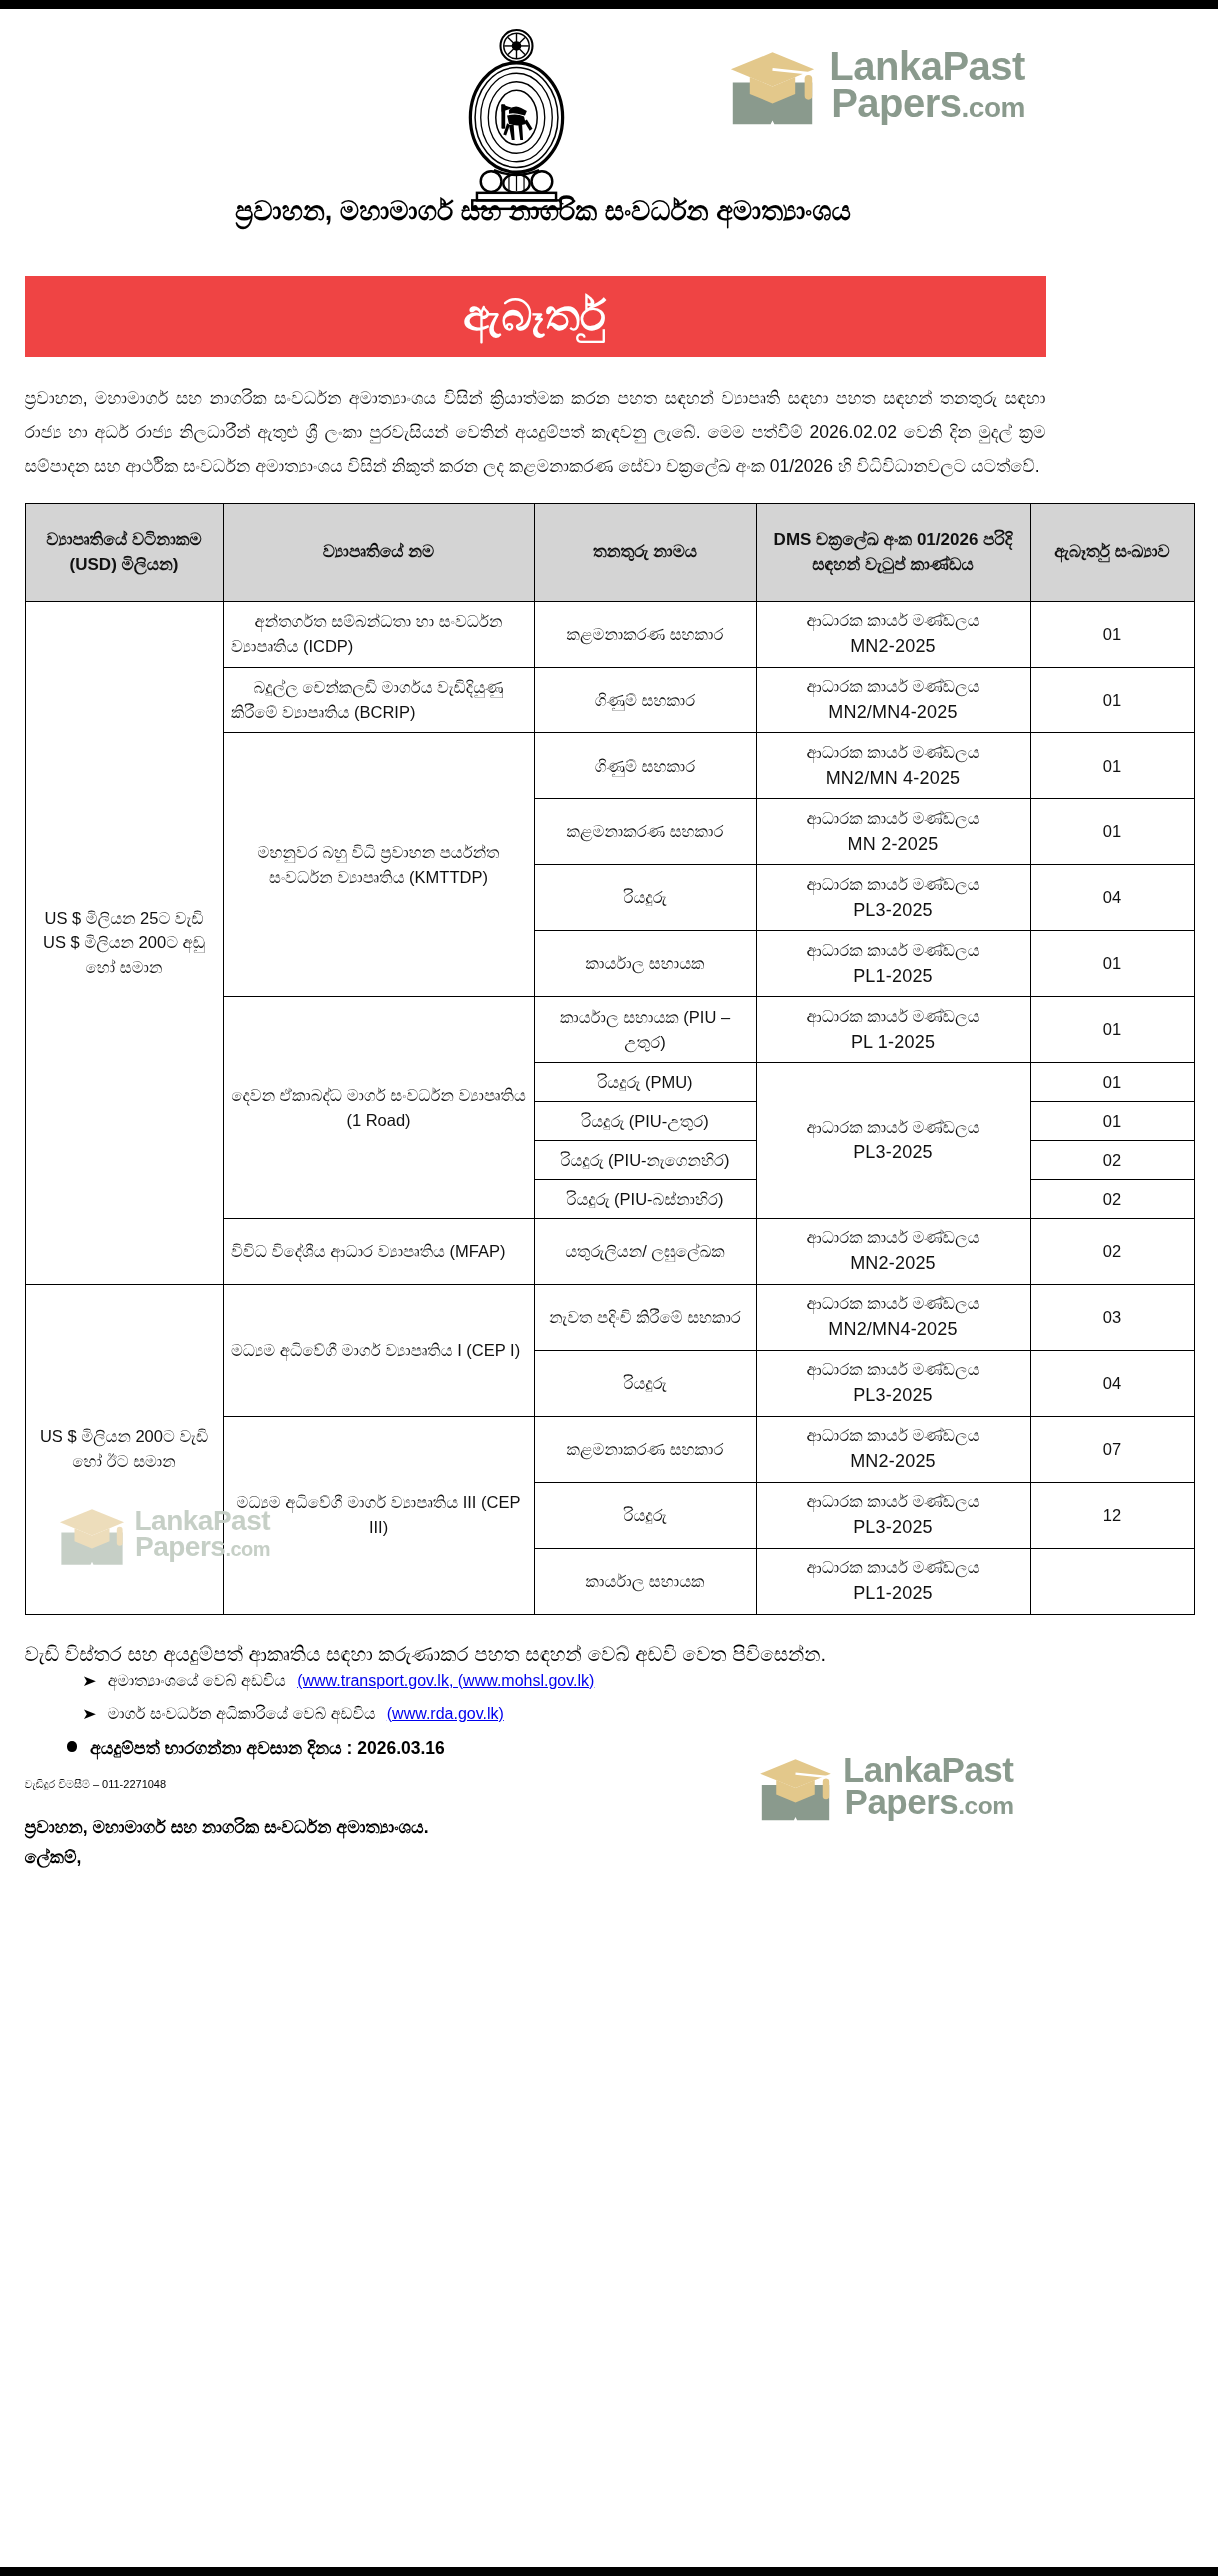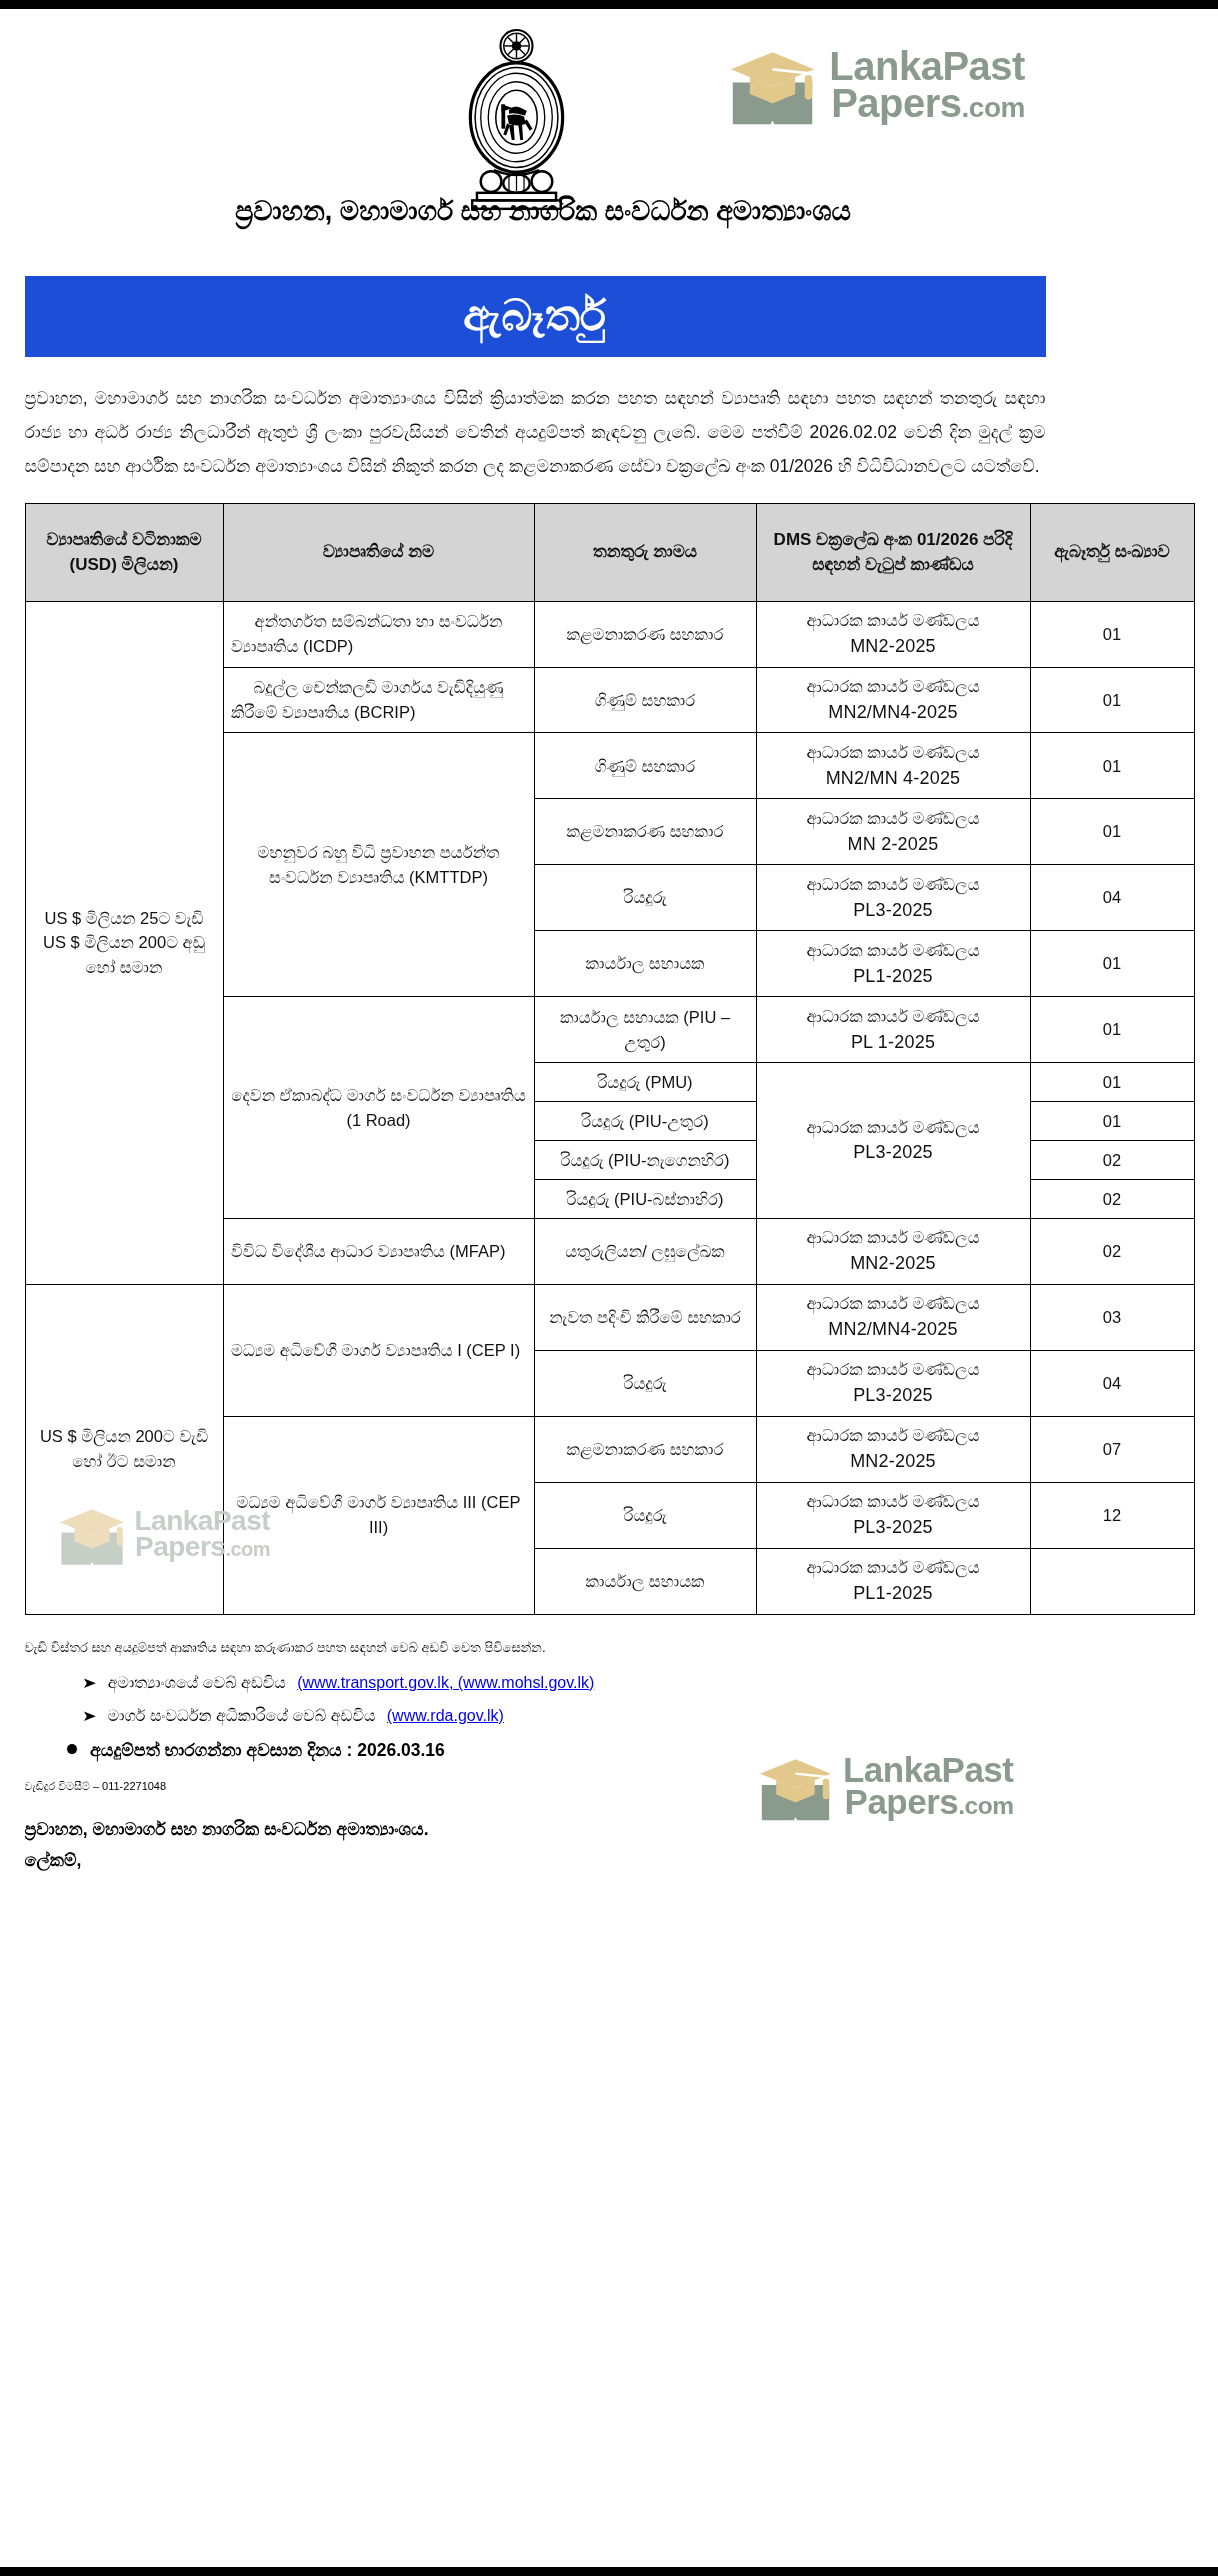--- a/index.html
+++ b/index.html
@@ -73,21 +73,21 @@
     font-family: "Liberation Sans", sans-serif;
     font-weight: 700;
     font-size: 27px;
     letter-spacing: 0px;
     color: #000;
   }
 
   
   .banner {
     margin: 11.3px 24.5px 0 24.5px;
-    background: #1d4ed8;
+    background: #ef4444;
     height: 81px;
     display: flex;
     align-items: center;
     justify-content: center;
   }
   .banner-title {
     color: #fff;
     font-family: "Liberation Sans", sans-serif;
     font-weight: 700;
     font-size: 43px;
@@ -153,23 +153,22 @@
   td.code-cell { font-size: 16.5px; line-height: 1.7; }
   .code-line2 { display:block; font-size: 18px; letter-spacing: 0.2px; }
 
   
   .footer {
     margin: 21px 24.5px 0 24.5px;
     font-family: "Liberation Sans", sans-serif;
     position: relative;
   }
   .foot-lead {
-    font-size: 13px;
+    font-size: 20px;
     line-height: 1.8;
-    margin-bottom: 15px;
   }
   .bullet-row {
     display: flex;
     align-items: baseline;
     gap: 11.3px;
     margin: 0 0 15px 59px;
     font-size: 16px;
   }
   .arrow-ico { font-size: 14px; color:#000; flex:0 0 auto; }
   .lnk { text-decoration: underline; }

